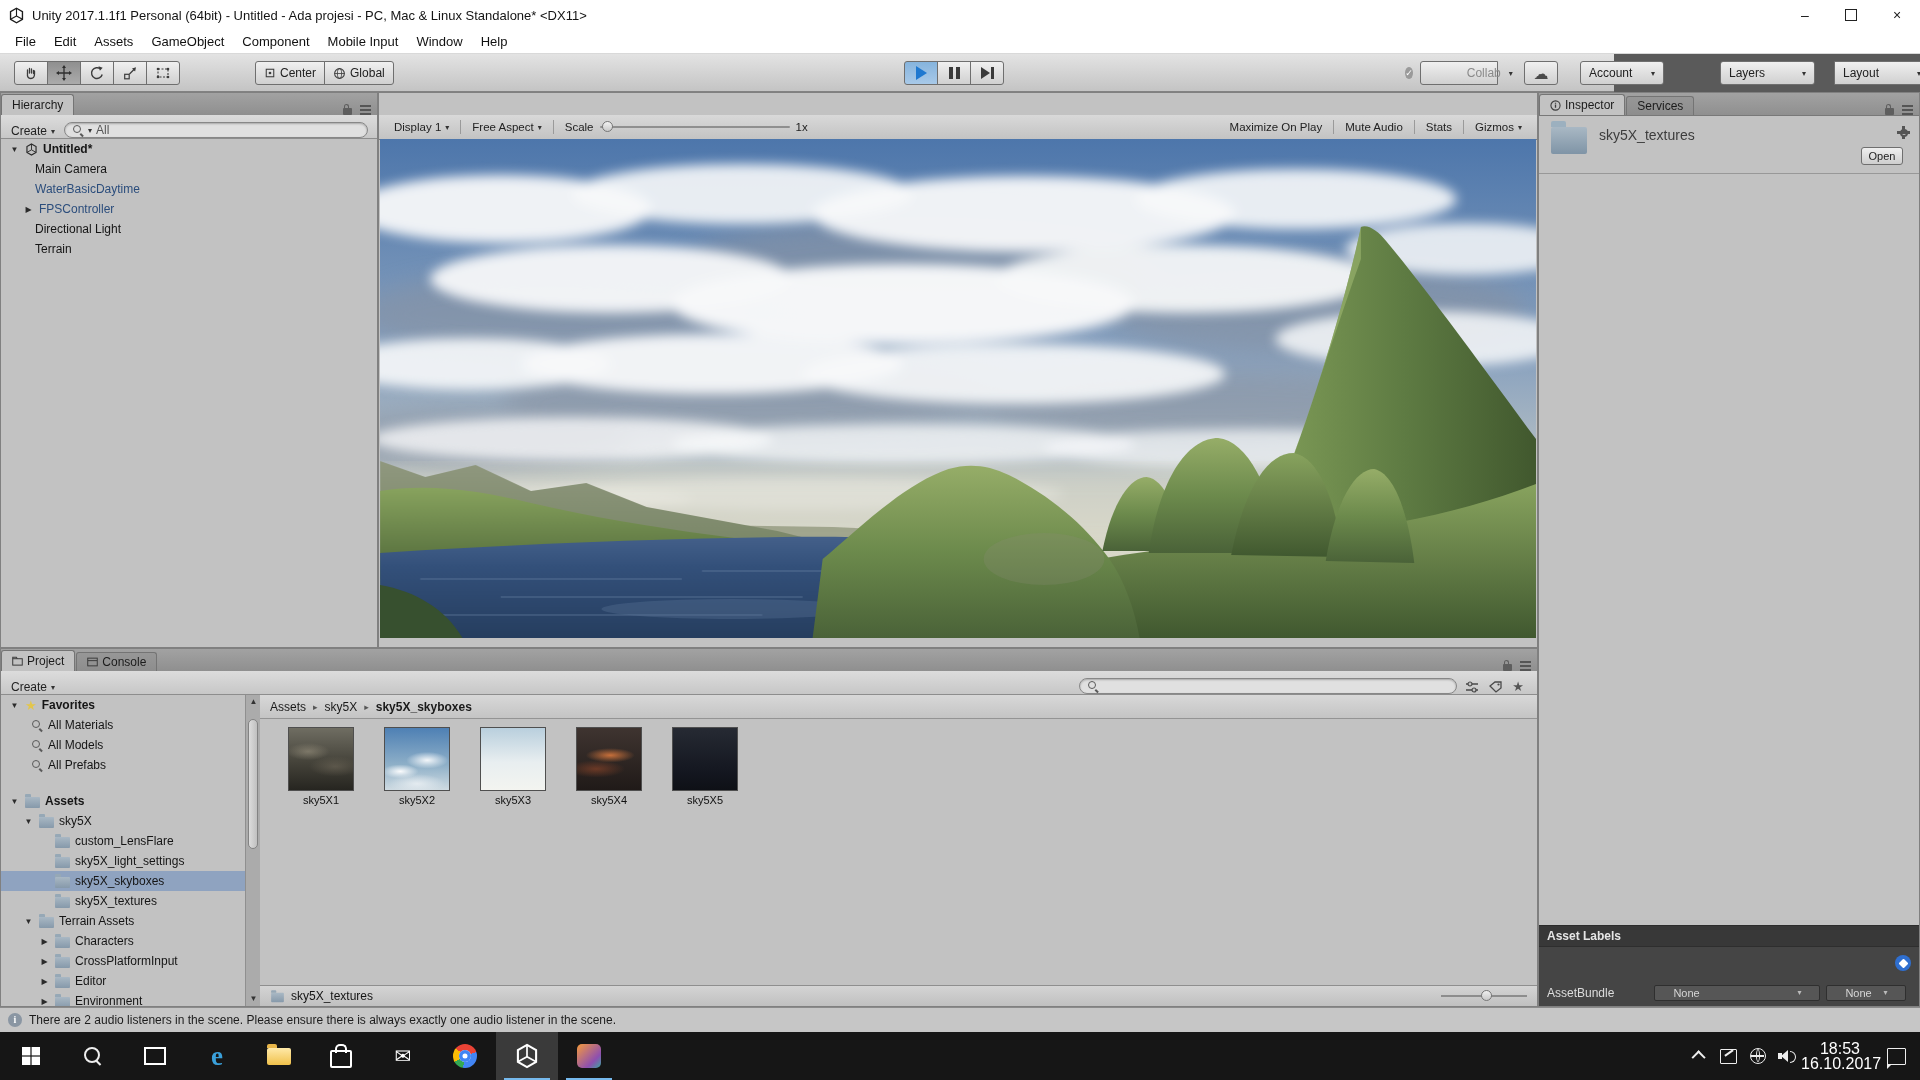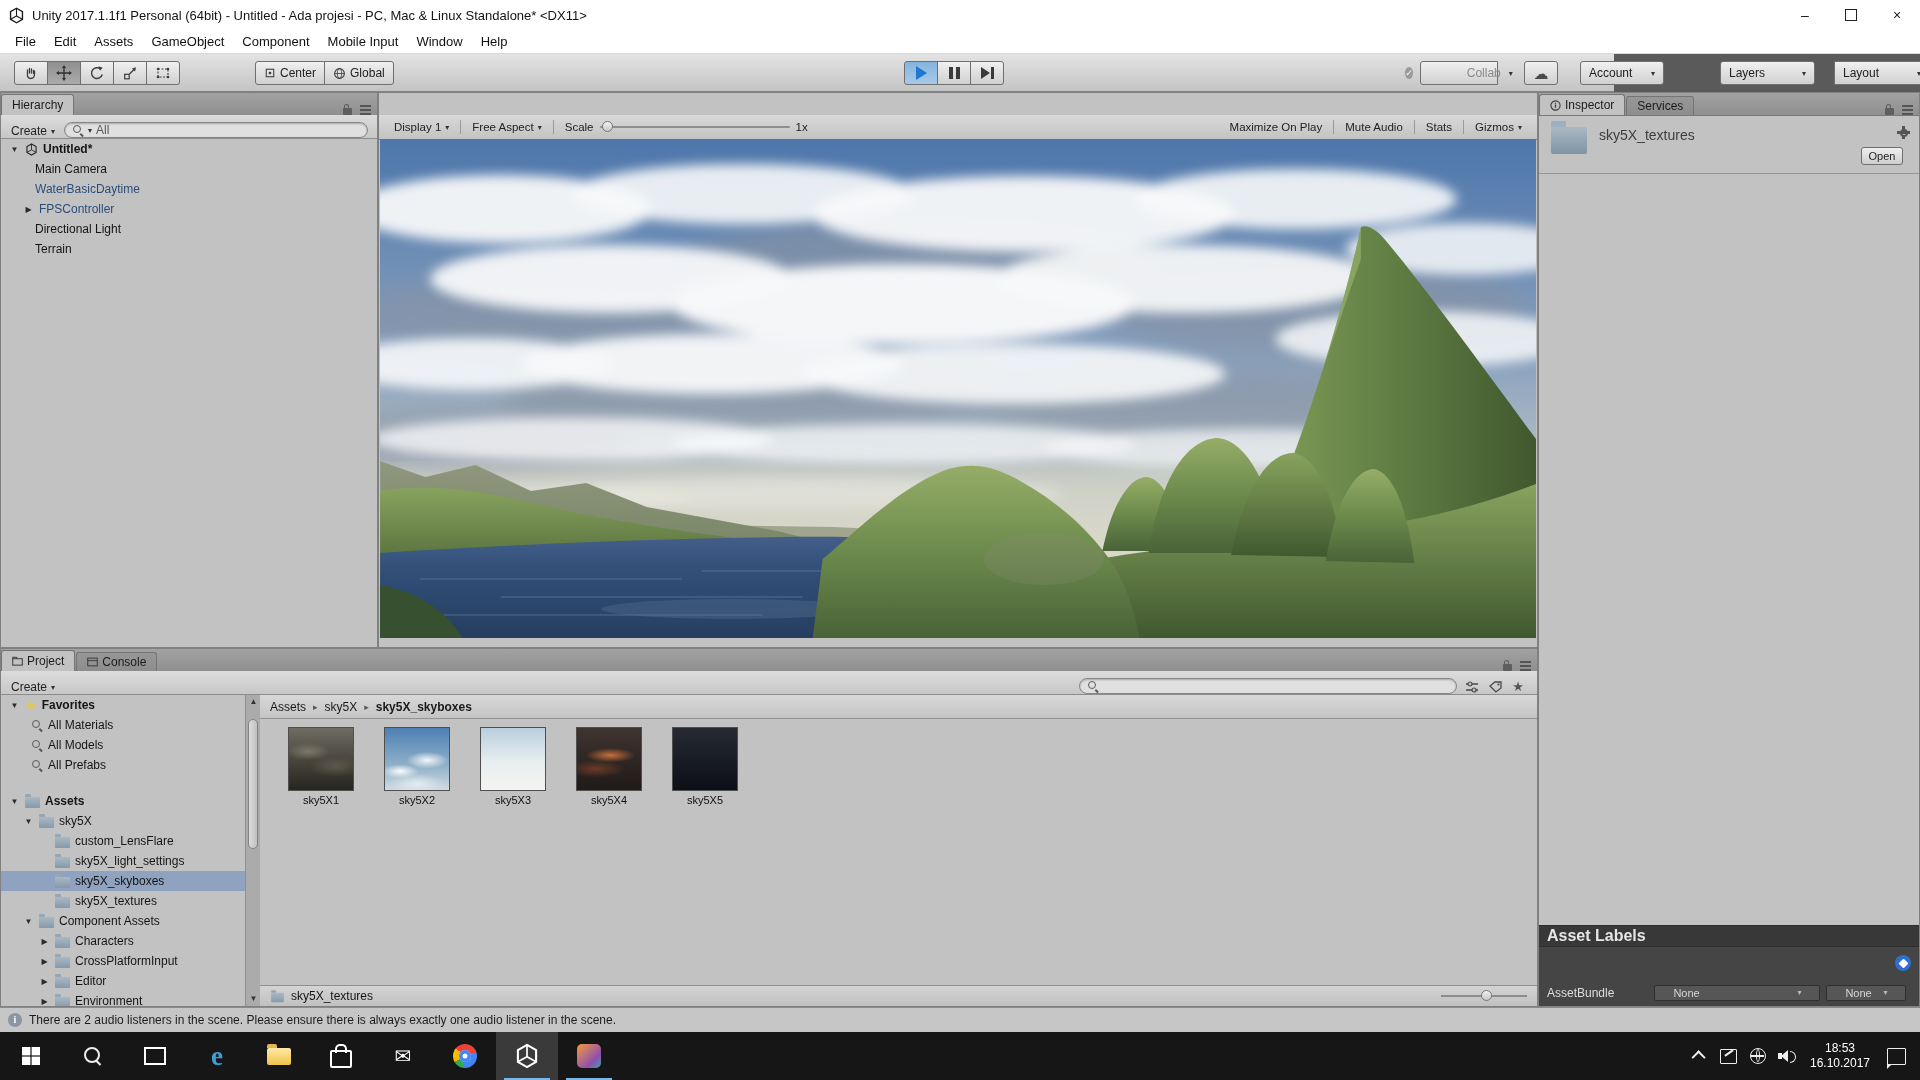--- a/index.html
+++ b/index.html
@@ -122,21 +122,21 @@
 
   
   #inspector{left:1538px;top:92px;width:382px;height:915px;}
   .insp-header{position:absolute;left:0;right:0;top:22px;height:58px;border-bottom:1px solid #989898;}
   .big-folder{position:absolute;left:12px;top:12px;width:36px;height:27px;background:linear-gradient(#a9b8c4,#7f94a6);border-radius:2px;}
   .big-folder::before{content:"";position:absolute;left:0;top:-6px;width:15px;height:6px;background:#9cb0bf;border-radius:2px 2px 0 0;}
   .insp-name{position:absolute;left:60px;top:12px;font-size:14px;color:#3d3d3d;}
   .insp-gear{position:absolute;right:10px;top:12px;}
   .open-btn{position:absolute;right:16px;top:32px;width:42px;height:18px;background:linear-gradient(#efefef,#cecece);border:1px solid #6f6f6f;border-radius:3px;font-size:11px;color:#222;display:flex;align-items:center;justify-content:center;box-sizing:border-box;font-family:"Liberation Sans",sans-serif;}
   .asset-labels{position:absolute;left:0;right:0;bottom:0;height:81px;background:#454545;}
-  .al-header{height:22px;background:#383838;border-top:1px solid #2c2c2c;border-bottom:1px solid #2e2e2e;display:flex;align-items:center;padding-left:8px;color:#e6e6e6;font-weight:bold;font-size:16px;box-sizing:border-box;}
+  .al-header{height:22px;background:#383838;border-top:1px solid #2c2c2c;border-bottom:1px solid #2e2e2e;display:flex;align-items:center;padding-left:8px;color:#e6e6e6;font-weight:bold;font-size:12px;box-sizing:border-box;}
   .al-tag{position:absolute;right:8px;top:30px;width:16px;height:16px;border-radius:50%;background:#2f6fd0;display:flex;align-items:center;justify-content:center;}
   .al-tag i{display:block;width:7px;height:7px;background:#fff;border-radius:1px;transform:rotate(45deg);}
   .al-row{position:absolute;left:0;right:0;bottom:5px;height:17px;display:flex;align-items:center;padding:0 8px;gap:6px;color:#ddd;box-sizing:border-box;}
   .al-dd{height:16px;background:#565656;border:1px solid #2f2f2f;border-radius:2px;display:flex;align-items:center;justify-content:space-between;padding:0 18px;color:#d6d6d6;font-size:11px;box-sizing:border-box;}
   .al-dd .dd-arrow{color:#bbb;}
   .al-dd.bundle{width:166px;margin-left:34px;}
   .al-dd.variant{width:80px;}
 
   
   .status-bar{position:absolute;left:0;top:1007px;width:1920px;height:25px;background:#c6c6c6;border-top:1px solid #8b8b8b;display:flex;align-items:center;padding-left:8px;gap:7px;box-sizing:border-box;color:#1c1c1c;}
@@ -164,21 +164,21 @@
   .chev-up{width:8px;height:8px;border-top:2px solid #eee;border-left:2px solid #eee;transform:rotate(45deg) translateY(2px);}
   .ink{position:relative;width:15px;height:13px;border:1.5px solid #eee;border-radius:1px;}
   .ink::after{content:"";position:absolute;left:3px;top:2px;width:10px;height:2px;background:#eee;transform:rotate(-35deg);}
   .globe{position:relative;width:16px;height:16px;border:1.5px solid #eee;border-radius:50%;box-sizing:border-box;}
   .globe::before{content:"";position:absolute;left:0;top:6px;width:13px;height:1.5px;background:#eee;}
   .globe::after{content:"";position:absolute;left:5px;top:0;width:4px;height:13px;border:1.5px solid #eee;border-radius:50%;box-sizing:border-box;}
   .speaker{position:relative;width:18px;height:14px;}
   .speaker::before{content:"";position:absolute;left:0;top:4px;width:4px;height:6px;background:#eee;}
   .speaker::after{content:"";position:absolute;left:3px;top:1px;border-right:7px solid #eee;border-top:6px solid transparent;border-bottom:6px solid transparent;width:0;height:0;}
   .spk-wave{position:absolute;left:12px;top:2px;width:5px;height:10px;border:1.5px solid #eee;border-left:none;border-radius:0 8px 8px 0;}
-  .clock{width:78px;text-align:center;font-size:12px;line-height:15px;color:#fff;}
+  .clock{width:78px;text-align:center;font-size:16px;line-height:15px;color:#fff;}
   .notif{position:relative;width:17px;height:15px;border:1.5px solid #eee;border-radius:1px;margin:0 14px 0 8px;}
   .notif::after{content:"";position:absolute;left:-1px;bottom:-5px;border-left:5px solid #eee;border-bottom:5px solid transparent;}
 
   svg{display:block;}
 </style>
 </head>
 <body>
 
 <div class="screen">
 
@@ -591,21 +591,21 @@
           <span class="ficon"></span>
           <span class="tl">sky5X_skyboxes</span>
         </div>
         <div class="trow pads2">
           <span class="ficon"></span>
           <span class="tl">sky5X_textures</span>
         </div>
         <div class="trow pads1">
           <span class="fold">▼</span>
           <span class="ficon"></span>
-          <span class="tl">Component Assets</span>
+          <span class="tl">Terrain Assets</span>
         </div>
         <div class="trow pads15">
           <span class="fold">▶</span>
           <span class="ficon"></span>
           <span class="tl">Characters</span>
         </div>
         <div class="trow pads15">
           <span class="fold">▶</span>
           <span class="ficon"></span>
           <span class="tl">CrossPlatformInput</span>

